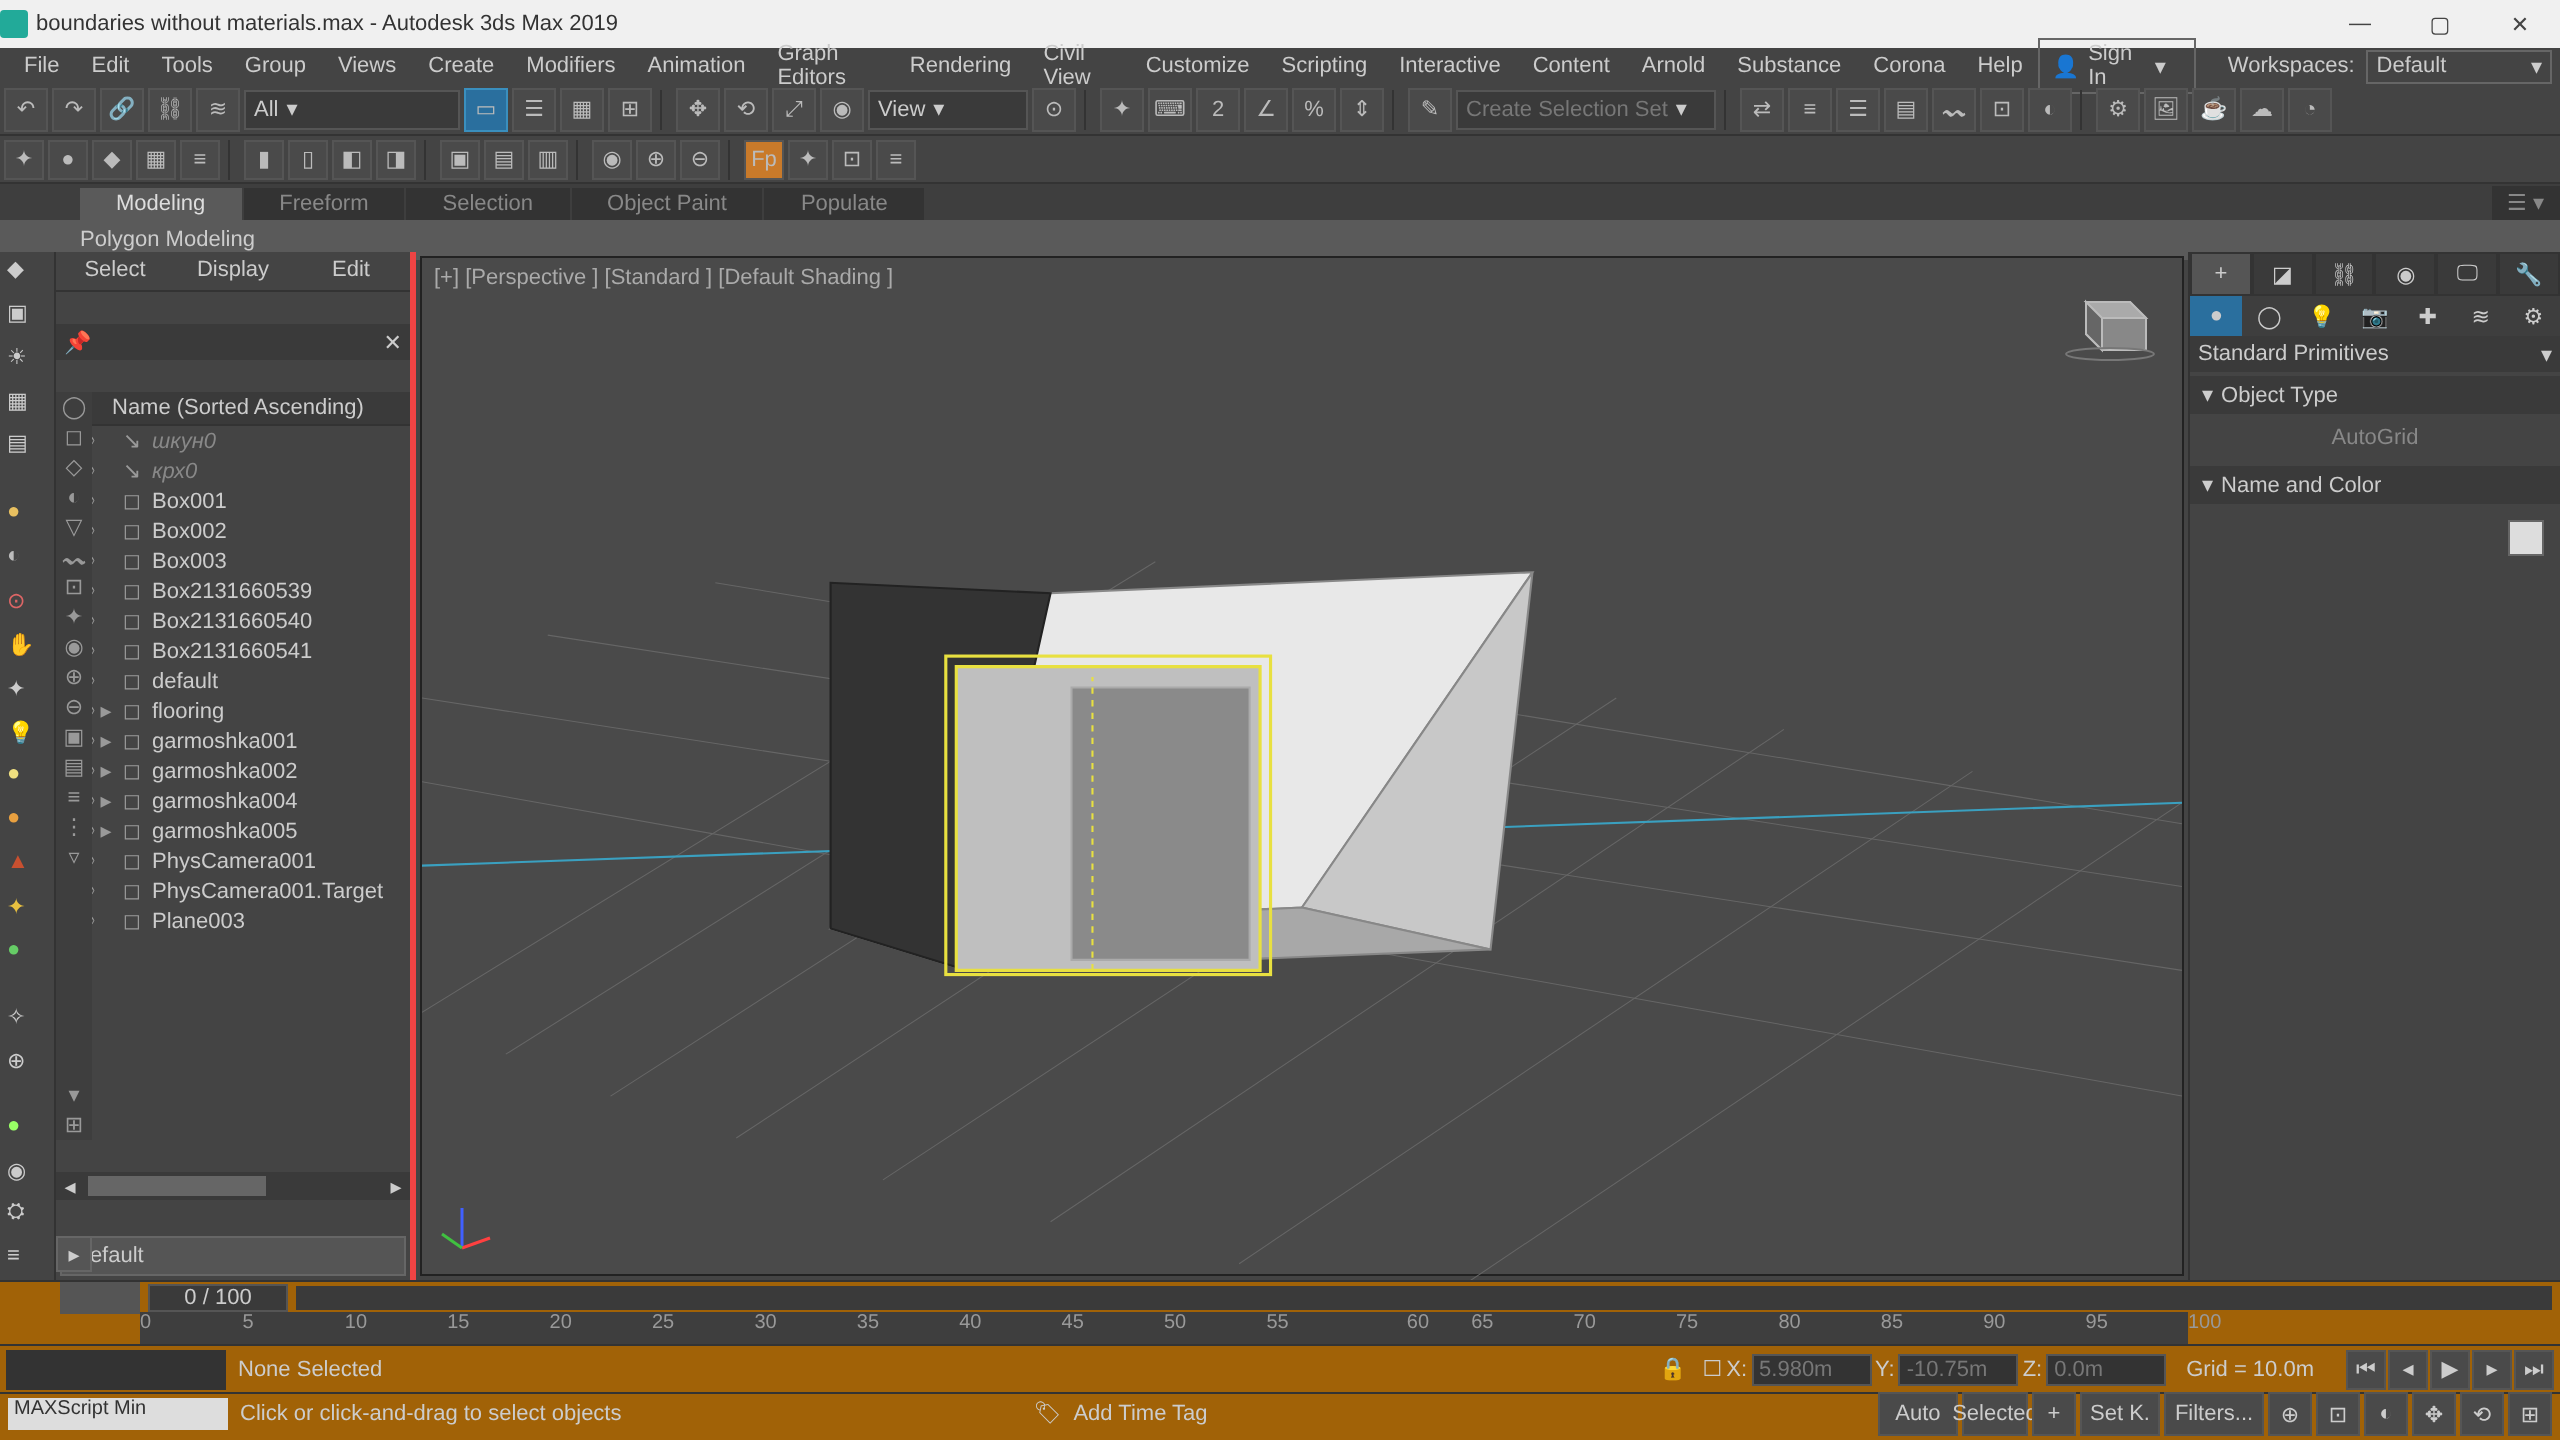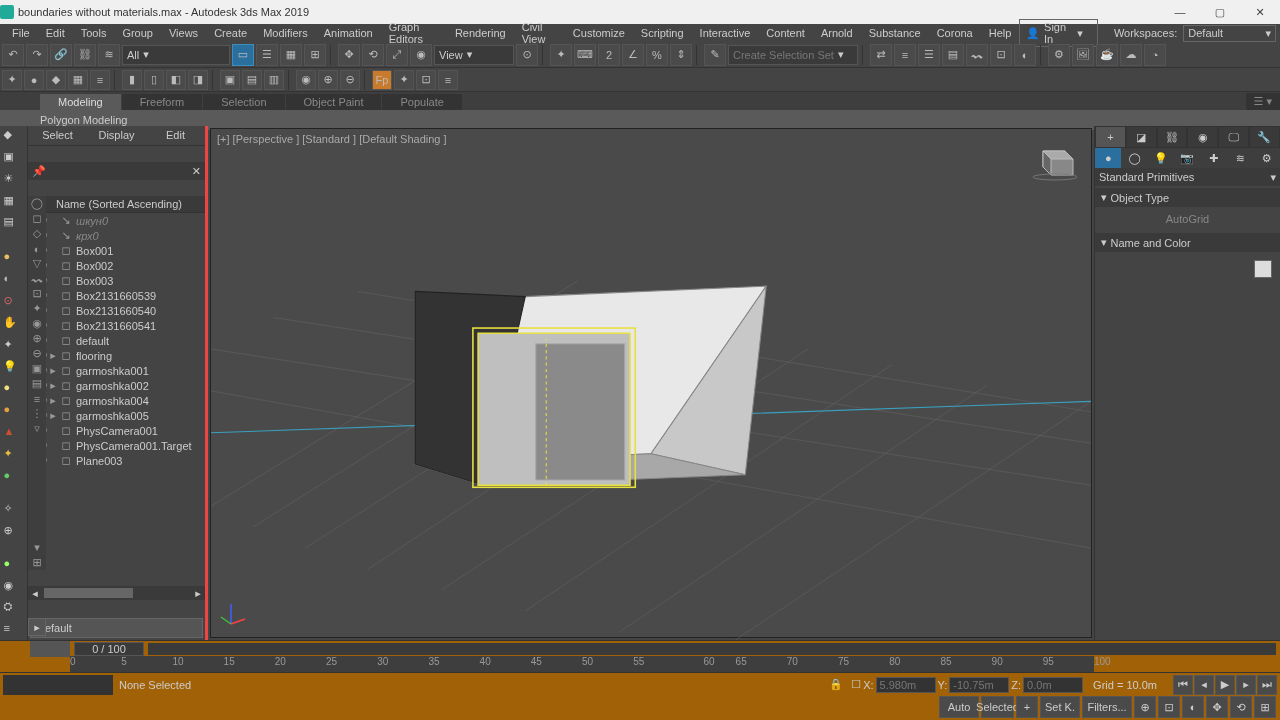--- a/index.html
+++ b/index.html
@@ -549,20 +549,26 @@
       <span class="grid">Grid = 10.0m</span>
     </div>
     <div class="transport">
       <div class="trbtn">⏮</div>
       <div class="trbtn">◂</div>
       <div class="trbtn">▶</div>
       <div class="trbtn">▸</div>
       <div class="trbtn">⏭</div>
     </div>
   </div>
+  <div class="promptrow">
+    <div class="script2">MAXScript Min</div>
+    <span>Click or click-and-drag to select objects</span>
+    <span style="margin-left:200px">🏷</span>
+    <span>Add Time Tag</span>
+  </div>
   <div class="rightstatus">
     <div class="rsbtn" style="width:40px">Auto</div>
     <div class="rsbtn" style="width:33px">Selected</div>
     <div class="rsbtn">+</div>
     <div class="rsbtn" style="width:40px">Set K.</div>
     <div class="rsbtn" style="width:50px">Filters...</div>
     <div class="rsbtn">⊕</div>
     <div class="rsbtn">⊡</div>
     <div class="rsbtn">◐</div>
     <div class="rsbtn">✥</div>

